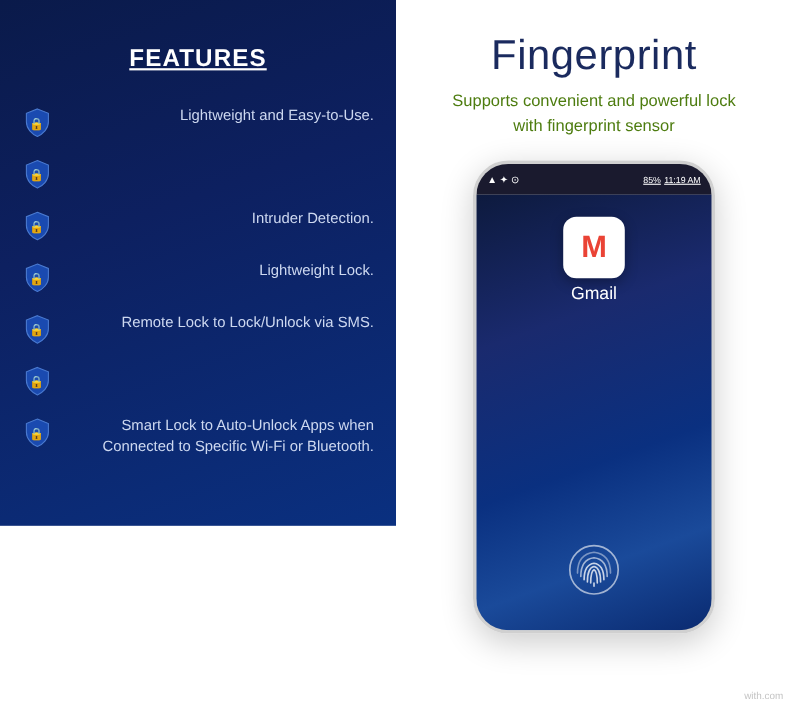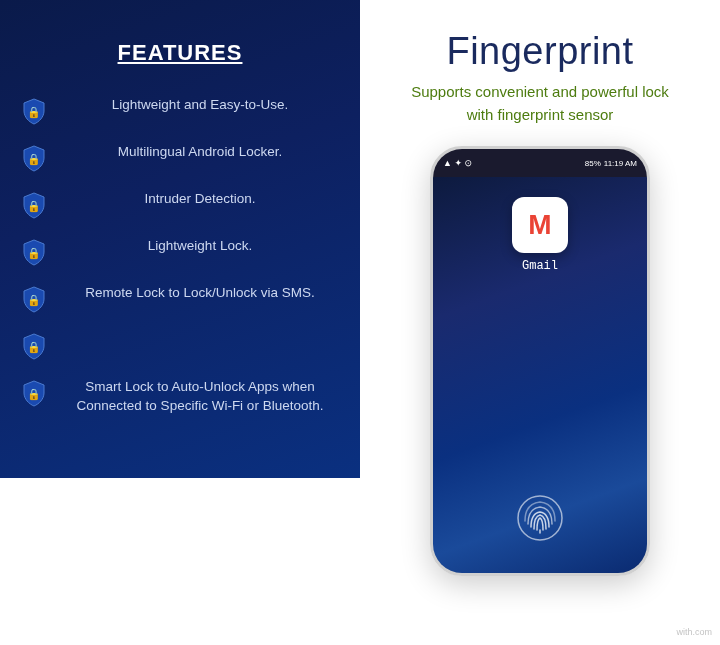--- a/index.html
+++ b/index.html
@@ -49,21 +49,21 @@
       width: 28px;
       height: 28px;
       flex-shrink: 0;
       margin-top: 1px;
     }
 
     .feature-text {
       color: #cdd8f0;
       font-size: 13.5px;
       line-height: 1.4;
-      text-align: center;
+      text-align: right;
       flex: 1;
     }
 
     
     .right-panel {
       width: 360px;
       height: 645px;
       background: #ffffff;
       display: flex;
       flex-direction: column;
@@ -114,20 +114,21 @@
       font-size: 9px;
       color: #fff;
       flex-shrink: 0;
     }
 
     .status-icons {
       display: flex;
       align-items: center;
       gap: 3px;
       font-size: 8px;
+      text-decoration: underline;
     }
 
     .phone-screen {
       flex: 1;
       background: linear-gradient(160deg, #0d1a3e 0%, #1a2a6e 30%, #0a3080 60%, #1a4a9a 80%, #0a2a70 100%);
       display: flex;
       flex-direction: column;
       align-items: center;
       justify-content: space-between;
       padding: 20px 10px 30px;
@@ -147,22 +148,21 @@
       border-radius: 12px;
       background: #fff;
       display: flex;
       align-items: center;
       justify-content: center;
       box-shadow: 0 4px 12px rgba(0,0,0,0.3);
     }
 
     .gmail-label {
       color: #ffffff;
-      font-size: 12px;
-      font-family: Liberation Mono, monospace;
+      font-size: 16px;
     }
 
     .fingerprint-symbol {
       width: 50px;
       height: 50px;
       opacity: 0.85;
     }
 
     
     .watermark {
@@ -210,21 +210,20 @@
       <span class="feature-text">Lightweight and Easy-to-Use.</span>
     </div>
 
     <div class="feature-item">
       <div class="shield-wrap shield-icon">
         <svg width="28" height="28" viewBox="0 0 28 28">
           <path d="M14 2 L24 6 L24 14 C24 20 19 25 14 27 C9 25 4 20 4 14 L4 6 Z" fill="#1a4ab0" stroke="#4a7ad0" stroke-width="1"></path>
           <text x="14" y="19" text-anchor="middle" fill="white" font-size="11" font-weight="bold">🔒</text>
         </svg>
       </div>
-      <span class="feature-text">Multilingual Android Locker.</span>
     </div>
 
     <div class="feature-item">
       <div class="shield-wrap shield-icon">
         <svg width="28" height="28" viewBox="0 0 28 28">
           <path d="M14 2 L24 6 L24 14 C24 20 19 25 14 27 C9 25 4 20 4 14 L4 6 Z" fill="#1a4ab0" stroke="#4a7ad0" stroke-width="1"></path>
           <text x="14" y="19" text-anchor="middle" fill="white" font-size="11" font-weight="bold">🔒</text>
         </svg>
       </div>
       <span class="feature-text">Intruder Detection.</span>

